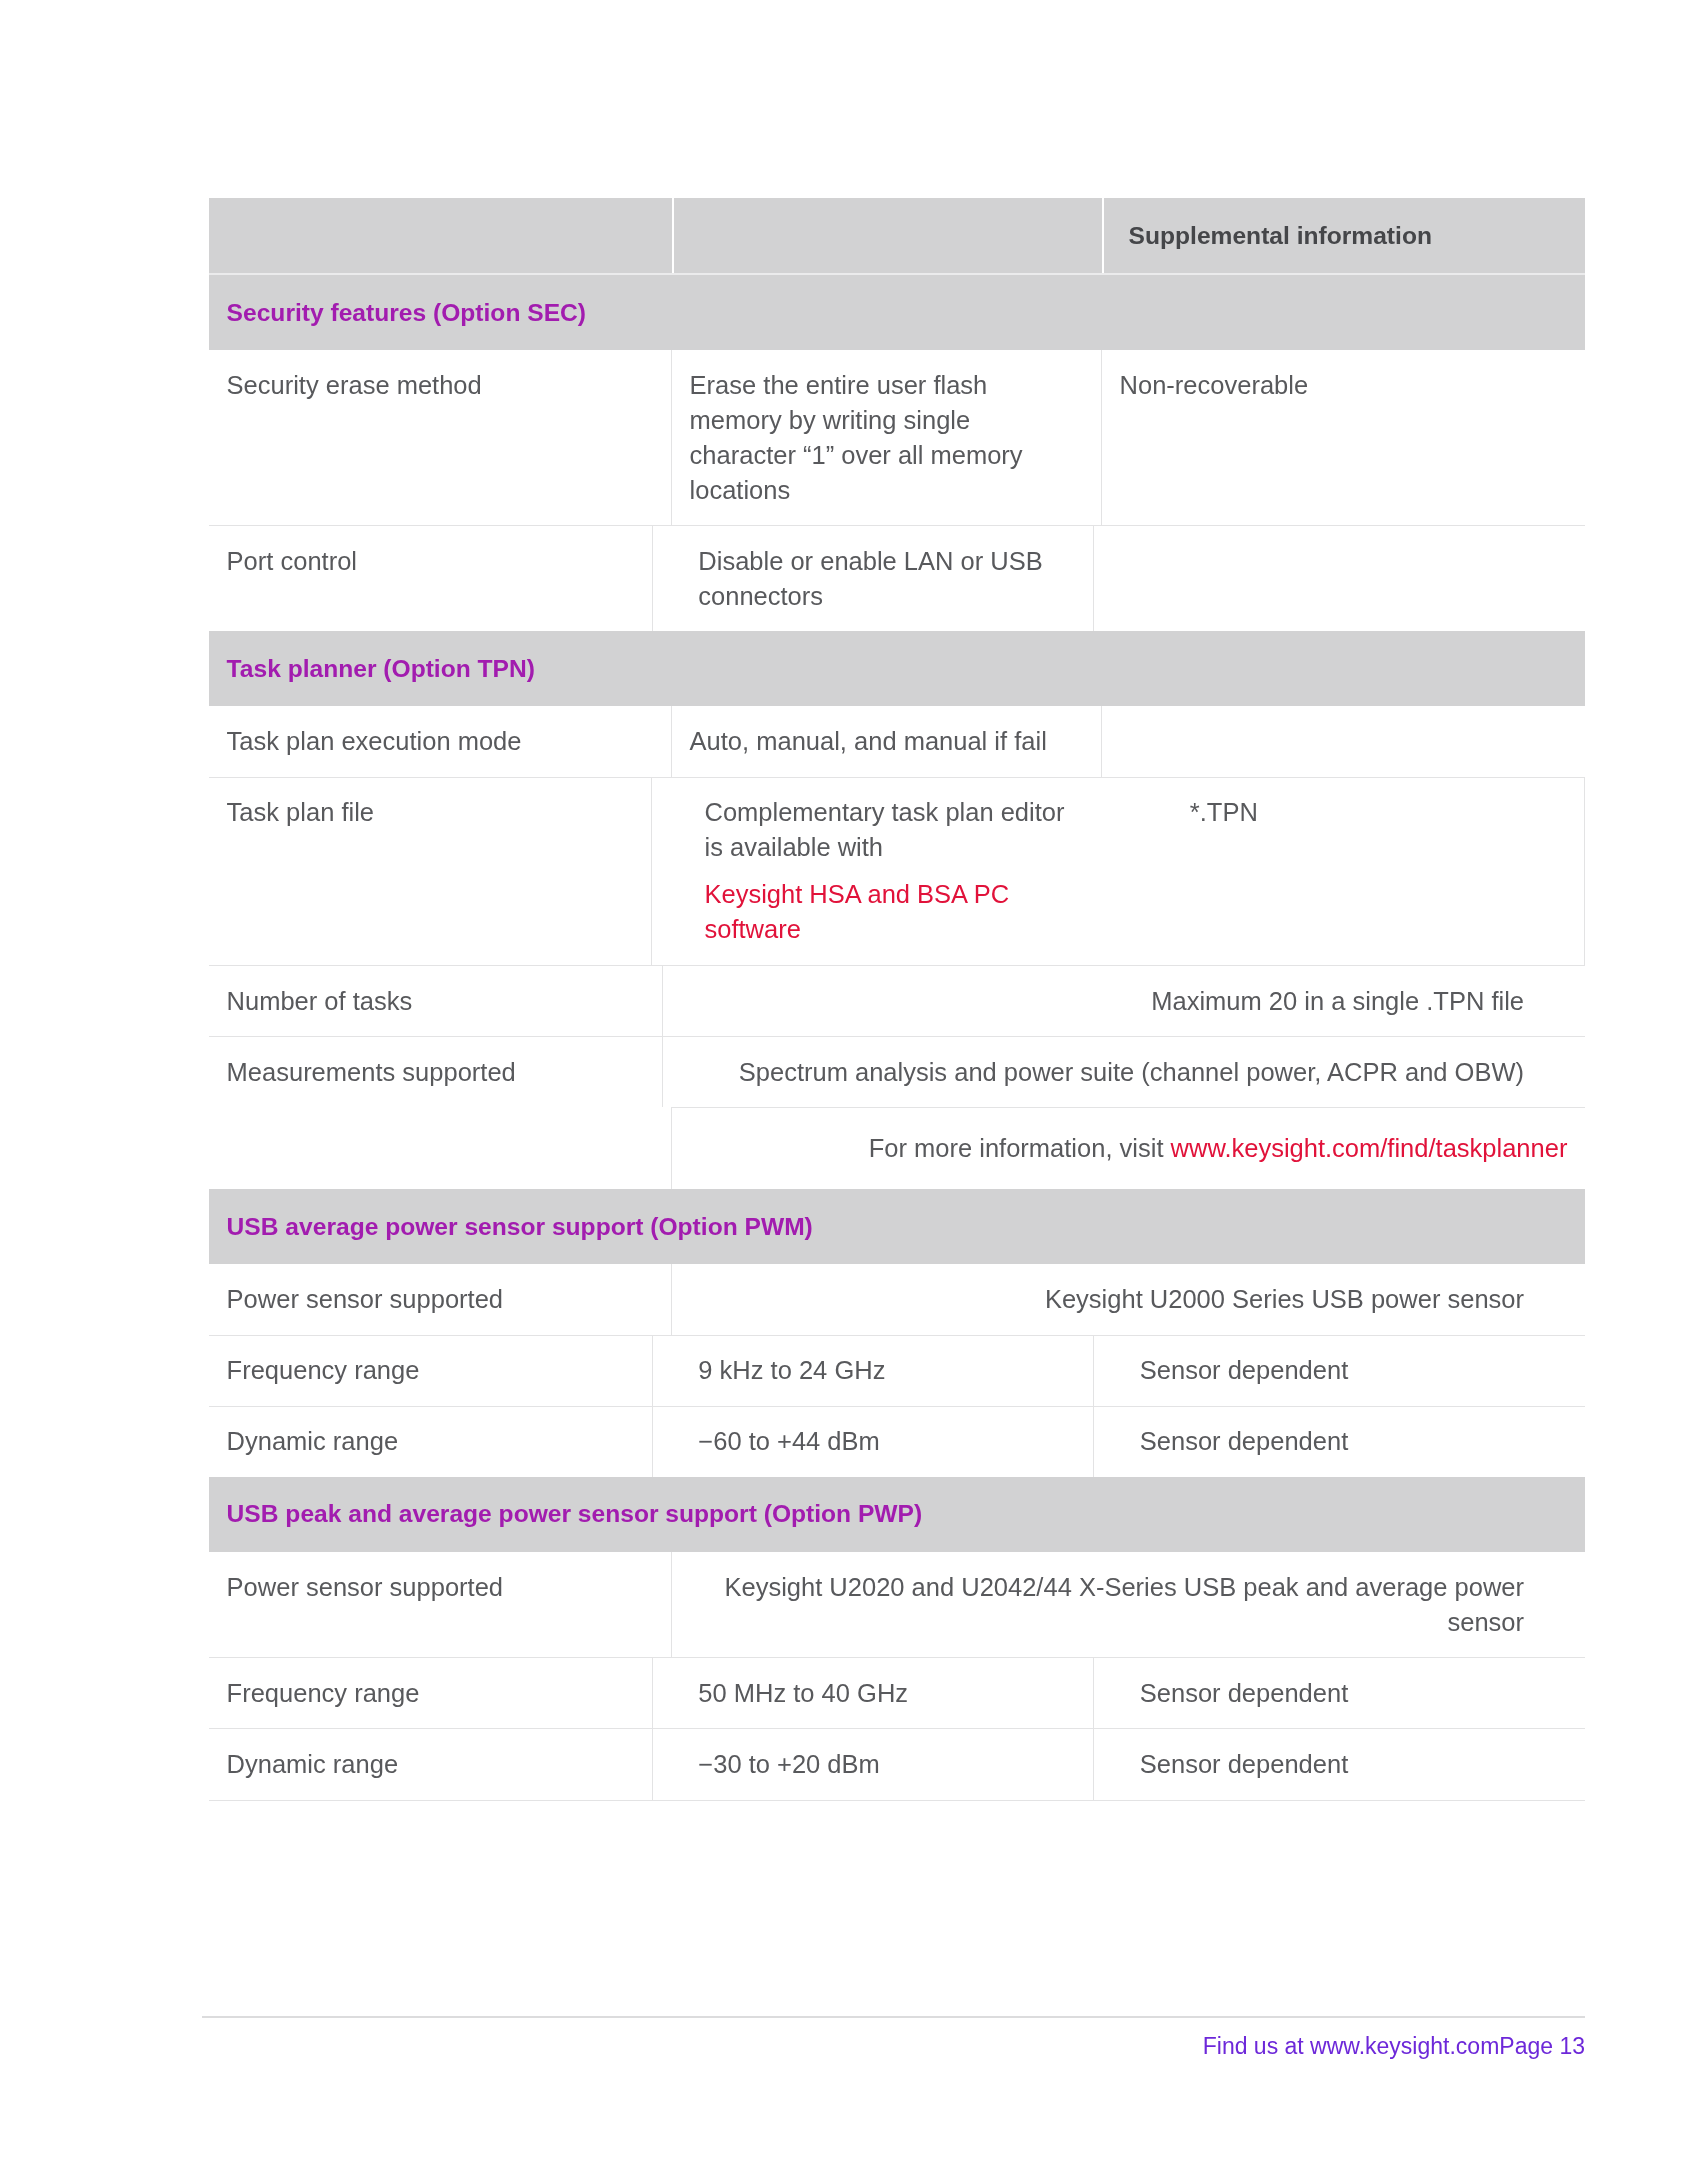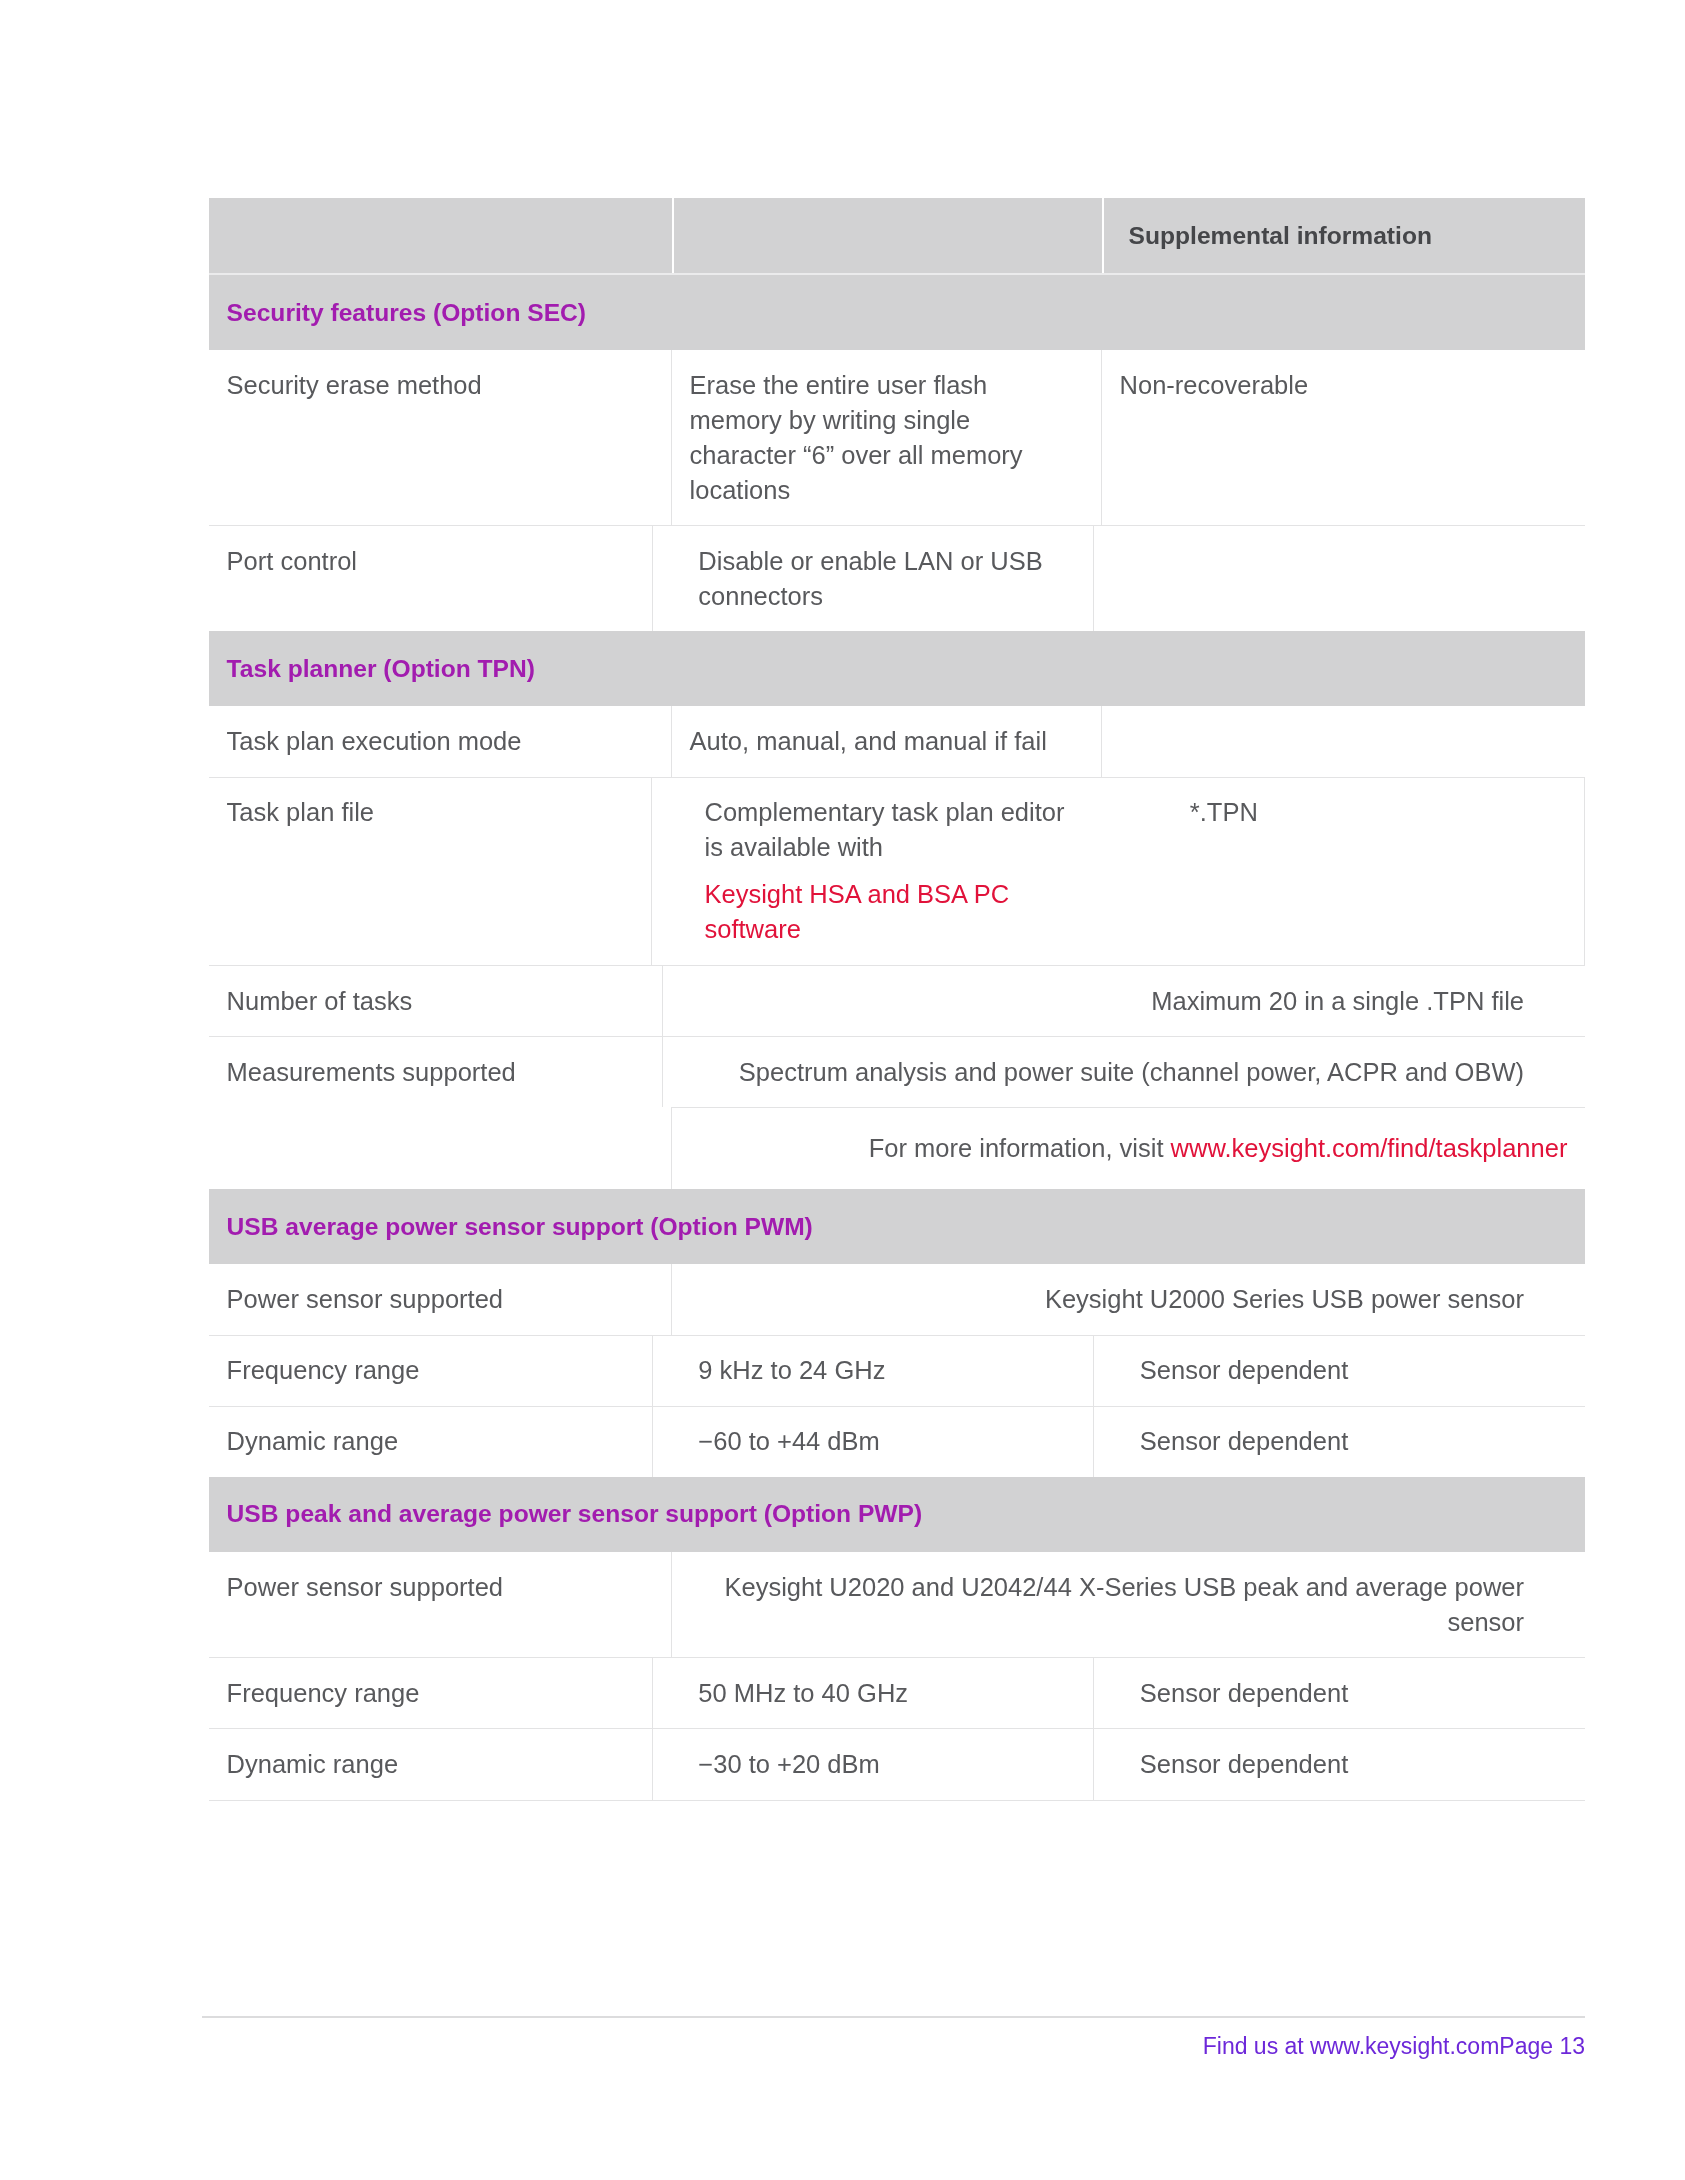--- a/index.html
+++ b/index.html
@@ -50,21 +50,21 @@
       <span>Supplemental information</span>
     </div>
   </div>
 
   <div class="gsec">
     <span>Security features (Option SEC)</span>
   </div>
 
   <div class="r">
     <div class="cell c1 vr">Security erase method</div>
-    <div class="cell c2 vr">Erase the entire user flash memory by writing single character “6” over all memory locations</div>
+    <div class="cell c2 vr">Erase the entire user flash memory by writing single character “1” over all memory locations</div>
     <div class="cell c3">Non-recoverable</div>
   </div>
 
   <div class="r bt">
     <div class="cell c1 vr">Port control</div>
     <div class="cell c2 vr">Disable or enable LAN or USB connectors</div>
     <div class="cell c3"></div>
   </div>
 
   <div class="gsec">

